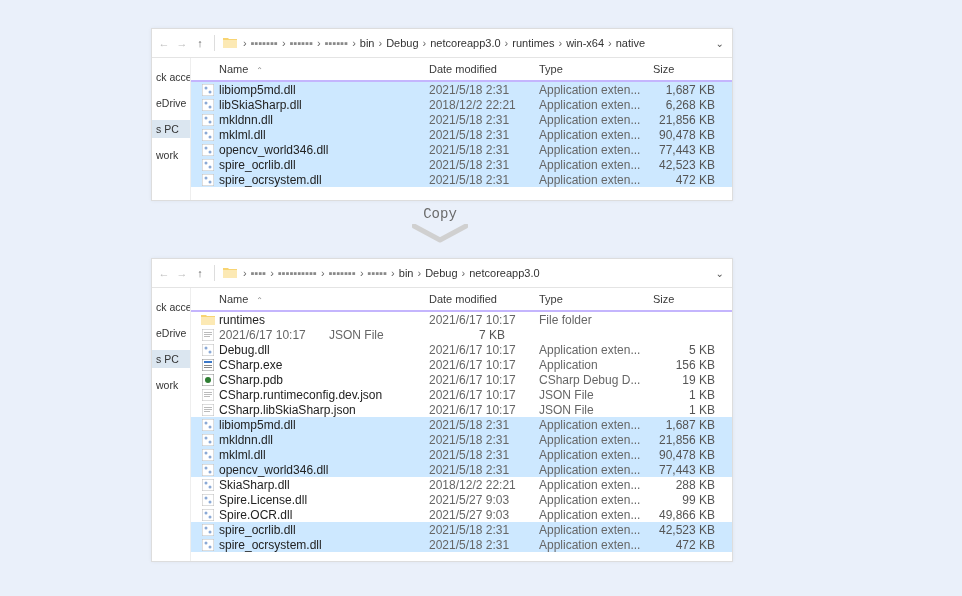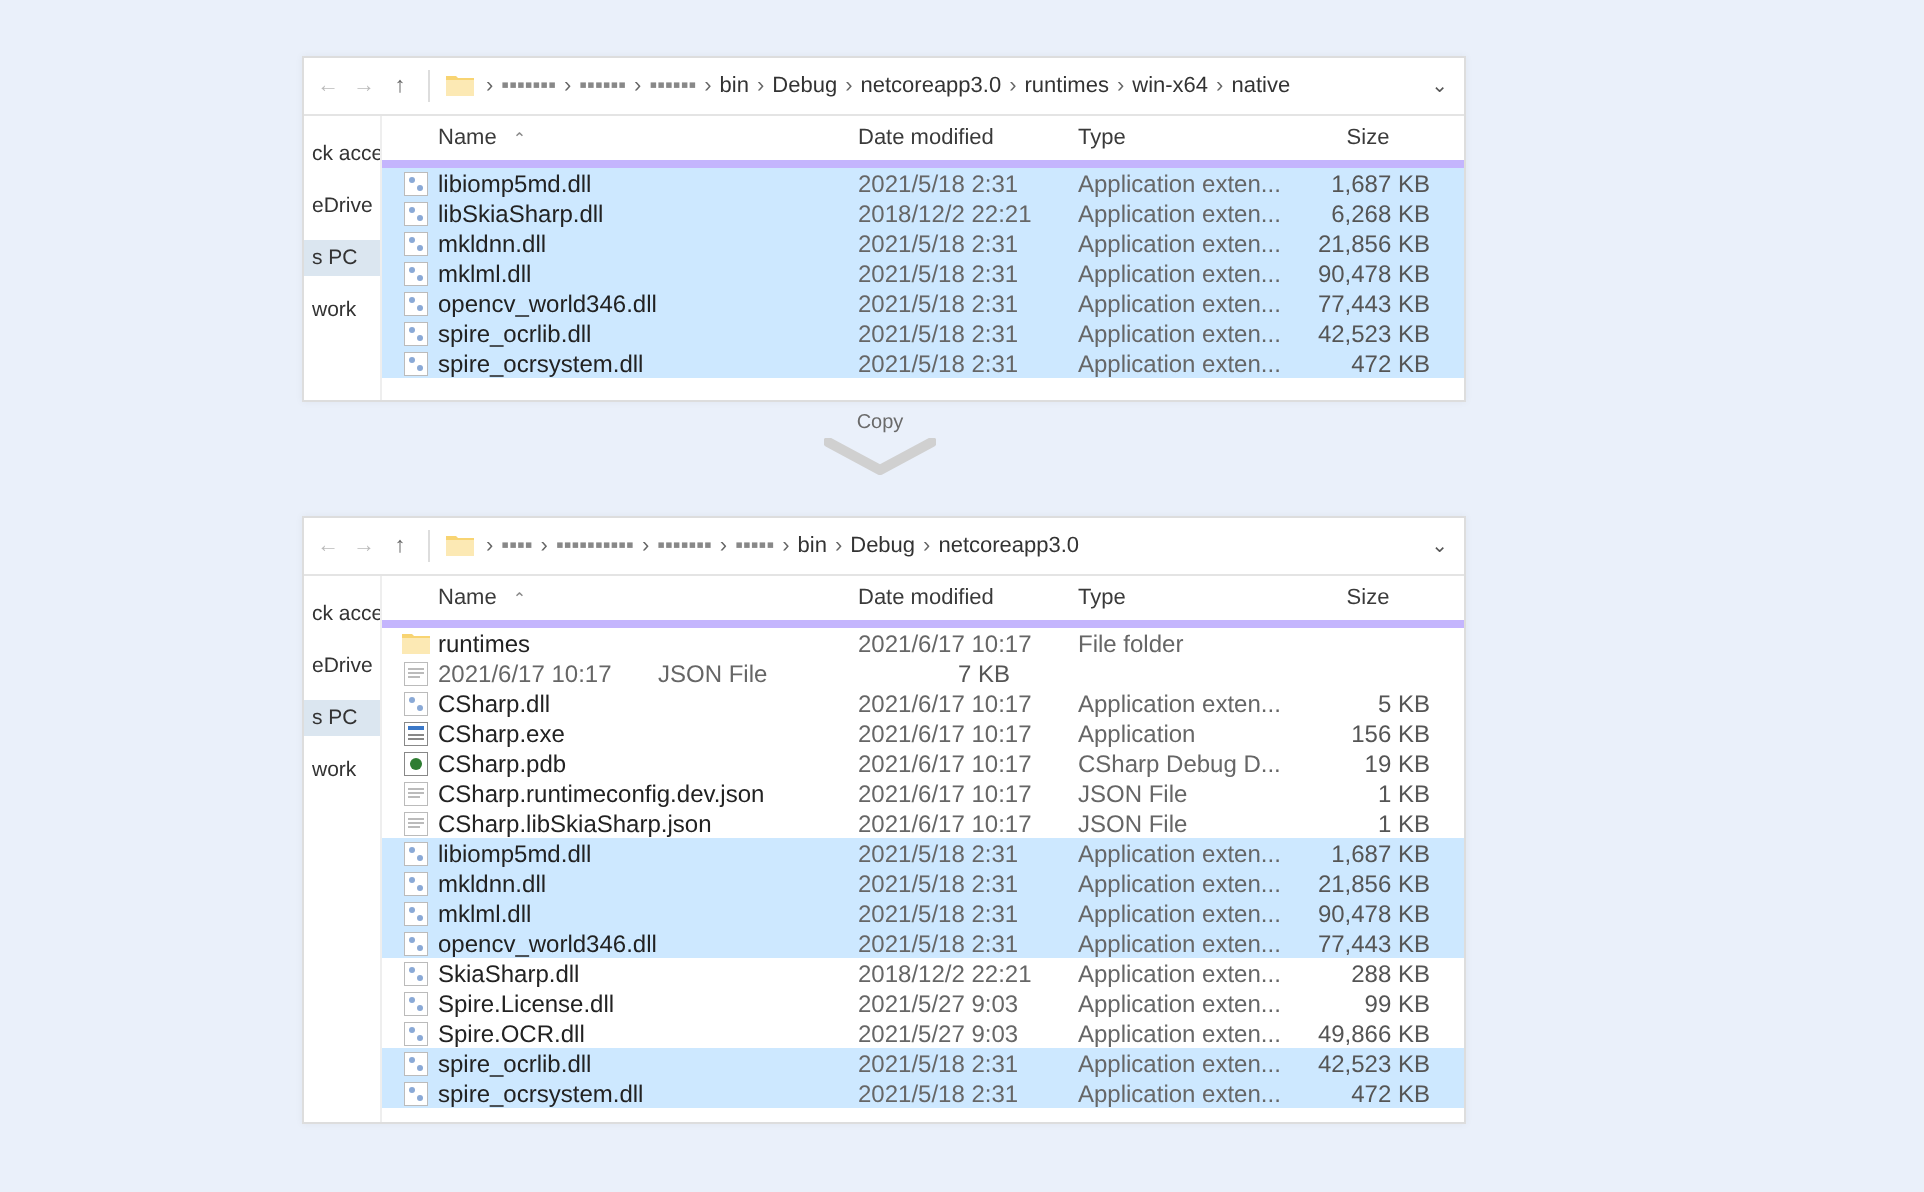--- a/index.html
+++ b/index.html
@@ -72,30 +72,30 @@
   .filepane {
     flex:1;
     display:flex;
     flex-direction:column;
     overflow:hidden;
   }
   .cols {
     display:flex;
     height: 22px;
     align-items:center;
-    border-bottom: 4px solid #c4b5fd;
+    border-bottom: 2px solid #c4b5fd;
     color:#3a3a3a;
     font-size: 11px;
     position: relative;
     padding-left: 28px;
   }
   .col-name { width: 210px; }
   .col-date { width: 110px; }
   .col-type { width: 114px; }
-  .col-size { width: 62px; text-align:center; padding-right:6px;}
+  .col-size { width: 62px; text-align:left; padding-right:6px;}
   .sort-ind { font-size: 8px; color:#888; margin-left: 8px; }
   .rows { overflow:auto; }
   .row {
     display:flex;
     height: 15px;
     align-items:center;
     font-size: 12px;
     padding-left: 4px;
   }
   .row.sel {
@@ -113,24 +113,24 @@
   .c-size { width: 62px; text-align:right; color:#555; padding-right:6px;}
   .copybox {
     position:absolute;
     left: 412px;
     top: 206px;
     display:flex;
     flex-direction:column;
     align-items:center;
   }
   .copybox .label {
-    font-size: 10px;
+    font-size: 14px;
     color: #6a6a6a;
     margin-bottom: 2px;
-    font-family: Liberation Sans, sans-serif;
+    font-family: Liberation Mono, monospace;
   }
   .chevdown { color:#cfcfcf; }
   .dropdown-arr {
     margin-left:auto;
     margin-right:4px;
     color:#555;
     font-size:10px;
   }
 </style>
 </head>
@@ -355,21 +355,21 @@
             <span class="c-size">7 KB</span>
           </div>
           <div class="row">
             <span class="ficon">
               <svg width="12" height="12" viewBox="0 0 12 12">
                 <rect width="12" height="12" fill="#fff" stroke="#bbb"></rect>
                 <circle cx="4" cy="4" r="1.5" fill="#8aa9d6"></circle>
                 <circle cx="8" cy="8" r="1.5" fill="#8aa9d6"></circle>
               </svg>
             </span>
-            <span class="c-name">CSharp.dll</span>
+            <span class="c-name">Debug.dll</span>
             <span class="c-date">2021/6/17 10:17</span>
             <span class="c-type">Application exten...</span>
             <span class="c-size">5 KB</span>
           </div>
           <div class="row">
             <span class="ficon">
               <svg width="12" height="12" viewBox="0 0 12 12">
                 <rect width="12" height="12" fill="#fff" stroke="#888"></rect>
                 <rect x="2" y="2" width="8" height="2" fill="#3b78c8"></rect>
                 <rect x="2" y="6" width="8" height="1" fill="#888"></rect>

